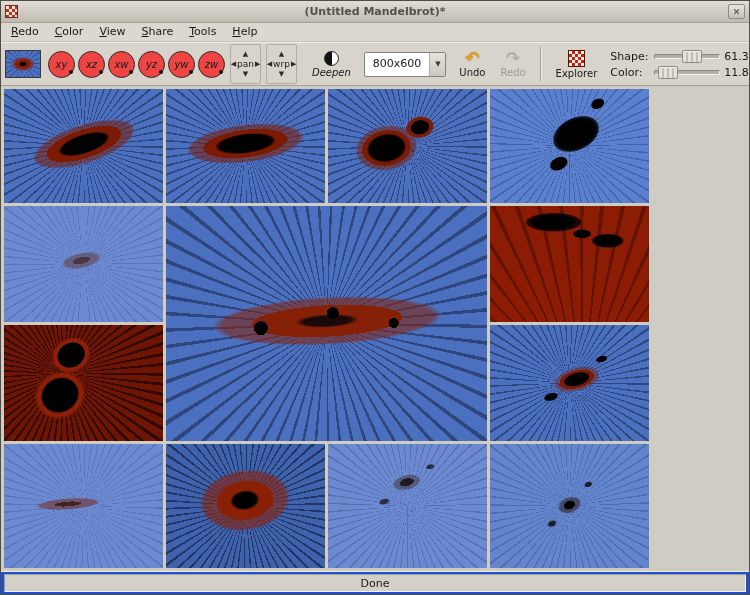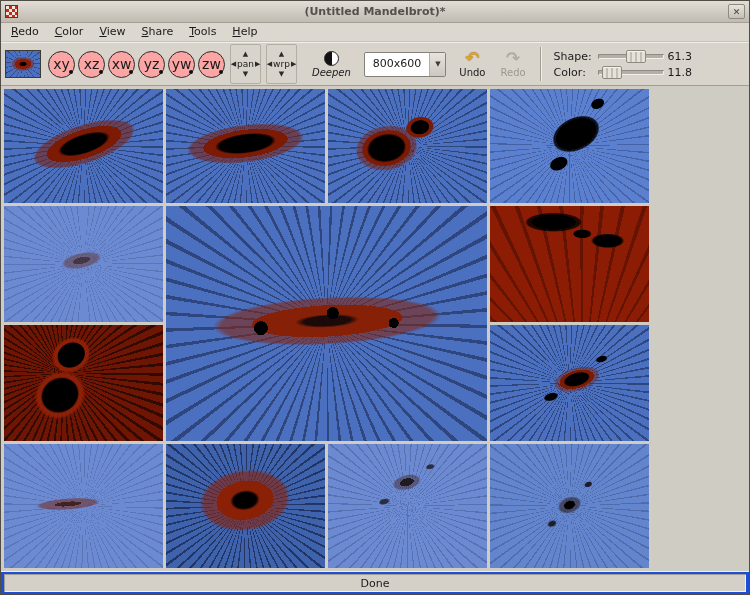--- a/index.html
+++ b/index.html
@@ -18,21 +18,21 @@
   .menubar { height:19px; background:#dcd8d0; display:flex; align-items:stretch; padding-left:2px; border-bottom:1px solid #c8c4bc; flex:0 0 auto; }
   .menu-item { display:inline-block; padding:2px 8px 0 8px; cursor:pointer; }
   .menu-item::first-letter { text-decoration:underline; }
 
   
   .toolbar { height:44px; background:#d8d4cc; border-top:1px solid #f0eee8; border-bottom:1px solid #a29e94; display:flex; align-items:center; padding:0 4px; gap:3px; flex:0 0 auto; }
   .thumb { width:36px; height:28px; border:1px solid #3c3a36; flex:0 0 auto; background:
       radial-gradient(ellipse 42% 32% at 50% 50%, #000 0 22%, #8a1c04 28% 58%, rgba(138,28,4,.5) 58% 76%, rgba(138,28,4,0) 82%),
       repeating-conic-gradient(from 5deg, rgba(20,30,62,0) 0 14deg, rgba(20,30,62,.45) 14deg 17deg),
       #4b70bf; margin-right:4px; }
-  .circle-btn { width:27px; height:27px; border:1px solid #2a2a2a; border-radius:50%; background:#fca5a5; display:flex; align-items:center; justify-content:center; font-size:14px; position:relative; cursor:pointer; flex:0 0 auto; }
+  .circle-btn { width:27px; height:27px; border:1px solid #2a2a2a; border-radius:50%; background:#ef4444; display:flex; align-items:center; justify-content:center; font-size:10px; position:relative; cursor:pointer; flex:0 0 auto;font-style:italic; }
   .circle-btn::after { content:""; position:absolute; right:1px; bottom:3px; width:4px; height:4px; border-radius:50%; background:#111; }
   .fourway { width:31px; height:40px; display:flex; flex-direction:column; align-items:center; justify-content:center; border:1px solid #b2aea4; background:#d8d4cc; border-radius:2px; cursor:pointer; flex:0 0 auto; margin-left:2px; }
   .fourway .arr { font-size:7px; line-height:8px; color:#2a2a2a; cursor:pointer; }
   .fourway .mid { display:flex; align-items:center; gap:1px; font-size:9px; line-height:12px; }
   .fourway .mid .arr { font-size:7px; }
   .tb-btn { display:flex; flex-direction:column; align-items:center; justify-content:center; padding:2px 5px; border:1px solid transparent; border-radius:2px; cursor:pointer; gap:1px; flex:0 0 auto; }
   .tb-btn .cap { font-size:10px; }
   .deepen-ico { width:15px; height:15px; border-radius:50%; border:1px solid #222; background:linear-gradient(90deg,#111 50%, #fff 50%); }
   .combo { height:25px; margin:8px 4px; display:flex; align-items:stretch; border:1px solid #84807a; background:#fff; border-radius:2px; flex:0 0 auto; }
   .combo .combo-text { padding:4px 8px 0 8px; font-size:11px; min-width:54px; }
@@ -192,20 +192,24 @@
       <div class="cap">Undo</div>
     </div>
 
     <div class="tb-btn">
       <div class="ico-glyph redo-glyph">↷</div>
       <div class="cap cap-disabled">Redo</div>
     </div>
 
     <div class="tb-sep"></div>
 
+    <div class="tb-btn">
+      <div class="explorer-ico"></div>
+      <div class="cap">Explorer</div>
+    </div>
 
     <div class="slider-col">
       <div class="slider-row">
         <span class="lab">Shape:</span>
         <div class="slider">
           <div class="trough"></div>
           <div class="handle shape-handle"></div>
         </div>
         <span class="val">61.3</span>
       </div>

